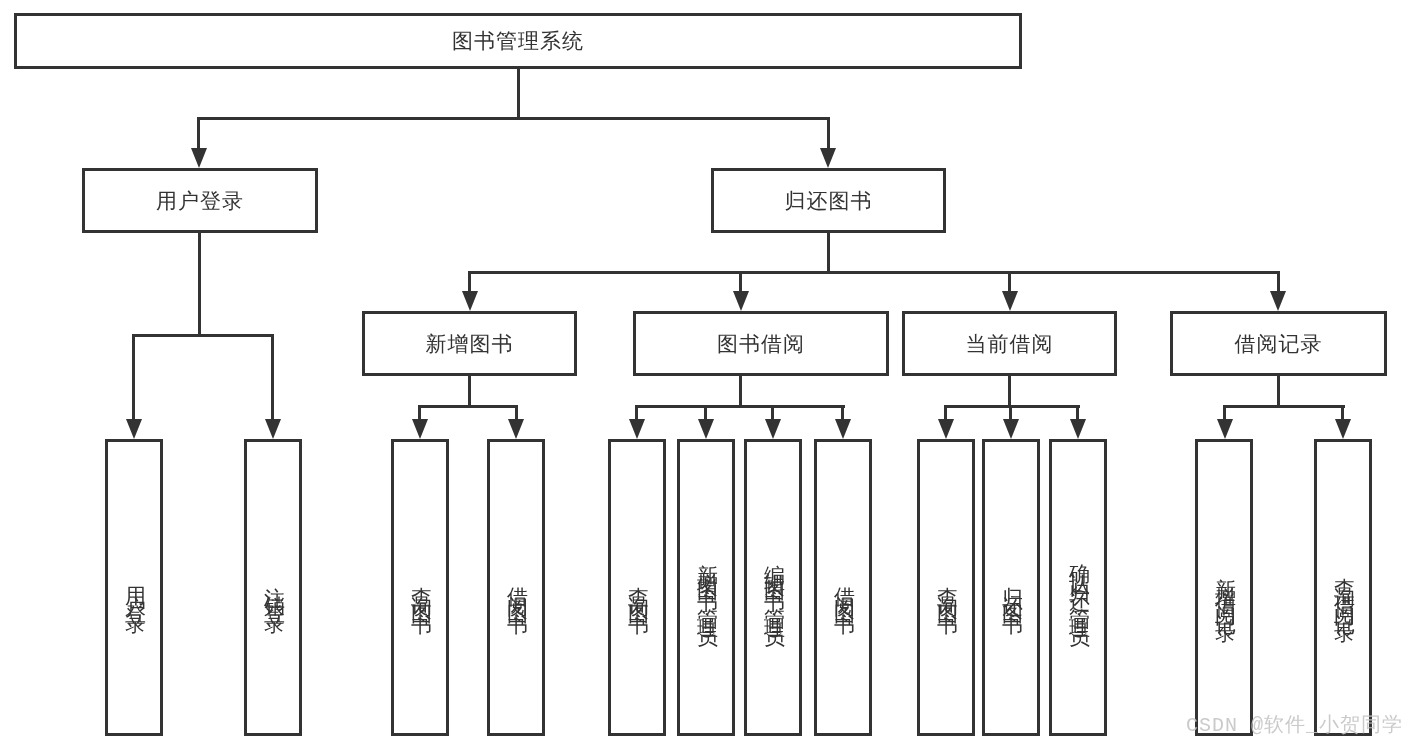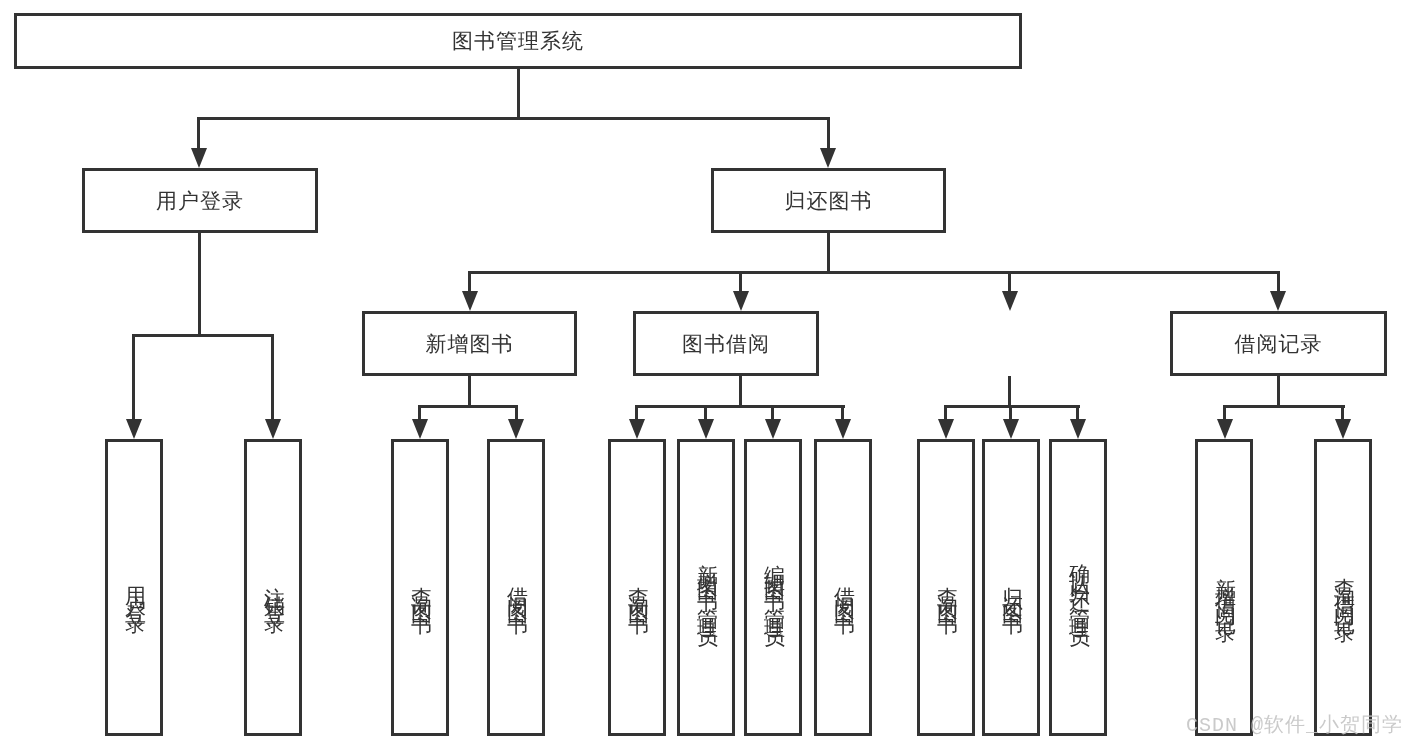--- a/index.html
+++ b/index.html
@@ -95,22 +95,25 @@
   <div class="vline" style="left:739px;top:271px;height:20px"></div>
   <div class="arrow" style="left:733px;top:291px"></div>
   <div class="vline" style="left:1008px;top:271px;height:20px"></div>
   <div class="arrow" style="left:1002px;top:291px"></div>
   <div class="vline" style="left:1277px;top:271px;height:20px"></div>
   <div class="arrow" style="left:1270px;top:291px"></div>
 
   <div class="node" style="left:362px;top:311px;width:215px;height:65px">
     <span class="label">新增图书</span>
   </div>
-  <div class="node" style="left:633px;top:311px;width:186px;height:65px">
+  <div class="node" style="left:633px;top:311px;width:256px;height:65px">
     <span class="label">图书借阅</span>
+  </div>
+  <div class="node" style="left:902px;top:311px;width:215px;height:65px">
+    <span class="label">当前借阅</span>
   </div>
   <div class="node" style="left:1170px;top:311px;width:217px;height:65px">
     <span class="label">借阅记录</span>
   </div>
 
   <div class="vline" style="left:468px;top:376px;height:32px"></div>
   <div class="hline" style="left:418px;top:405px;width:100px"></div>
   <div class="vline" style="left:418px;top:405px;height:14px"></div>
   <div class="arrow" style="left:412px;top:419px"></div>
   <div class="vline" style="left:515px;top:405px;height:14px"></div>

